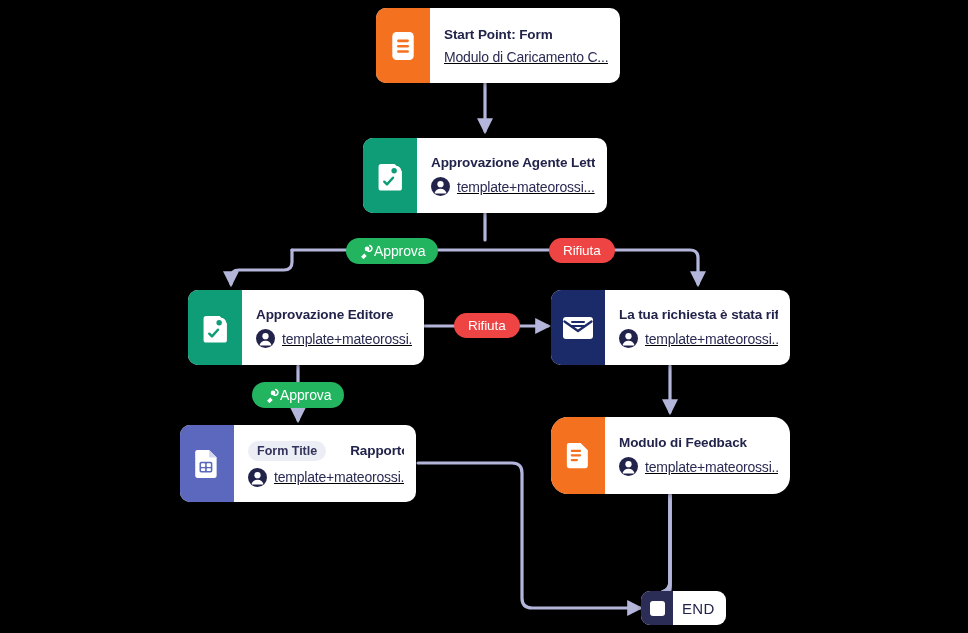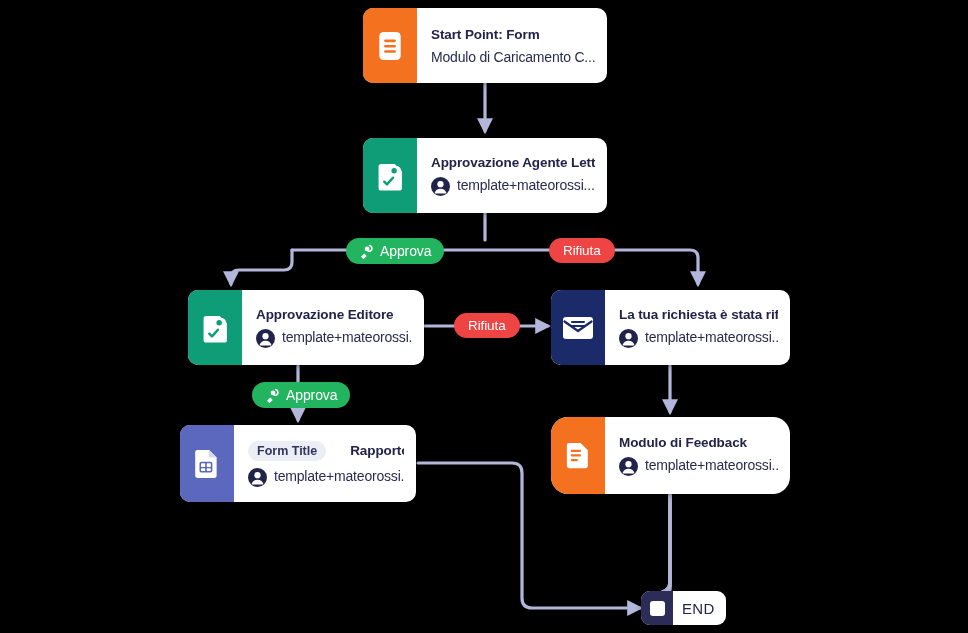--- a/index.html
+++ b/index.html
@@ -61,23 +61,24 @@
     font-size: 13.5px;
     font-weight: bold;
     color: #22234b;
     white-space: nowrap;
     overflow: hidden;
     letter-spacing: -0.1px;
   }
 
   .node-sub {
     display: flex;
-    align-items: flex-start;
+    align-items: center;
     gap: 7px;
     min-width: 0;
+    text-decoration: underline;
   }
 
   .node-sub-text {
     font-size: 14px;
     color: #2a2b52;
     white-space: nowrap;
     overflow: hidden;
     letter-spacing: -0.2px;
   }
 
@@ -104,21 +105,20 @@
   .tile-orange { background: #f3711f; }
   .tile-green  { background: #0f9d78; }
   .tile-navy   { background: #1b2a69; }
   .tile-indigo { background: #5b68bd; }
 
   
   .edge-label {
     position: absolute;
     display: flex;
     align-items: center;
-    gap: 6px;
     border-radius: 13px;
     padding: 5px 13px;
     font-size: 14px;
     color: #ffffff;
     white-space: nowrap;
     letter-spacing: -0.1px;
   }
   .label-approve { background: #22b45f; }
   .label-reject  { background: #ef4444; font-size: 13.5px; padding: 5px 14px; }
 
@@ -185,21 +185,21 @@
 
       <path d="M 670 495 L 670 585 Q 670 593 662 593 L 660 593"></path>
       <path d="M 670 495 L 670 580 Q 670 590 662 592"></path>
       <path d="M 670 495 L 670 585 L 670 590"></path>
       <path d="M 670 496 L 670 586 Q 670 594 662 594 L 658 594" marker-end="url(#arrow)"></path>
 
       <path d="M 418 463 L 512 463 Q 522 463 522 473 L 522 598 Q 522 608 532 608 L 640 608" marker-end="url(#arrow)"></path>
     </g>
   </svg>
 
-  <div class="node" id="node-start-form" style="left:363px; top:8px; width:244px; height:75px;">
+  <div class="node" id="node-start-form" style="left:376px; top:8px; width:244px; height:75px;">
     <div class="node-icon tile-orange">
       <svg width="26" height="30" viewBox="0 0 24 28" aria-hidden="true">
         <rect x="2" y="1" width="20" height="26" rx="4" fill="#ffffff"></rect>
         <rect x="6.5" y="8" width="11" height="2.4" rx="1.2" fill="#f3711f"></rect>
         <rect x="6.5" y="13" width="11" height="2.4" rx="1.2" fill="#f3711f"></rect>
         <rect x="6.5" y="18" width="11" height="2.4" rx="1.2" fill="#f3711f"></rect>
       </svg>
     </div>
     <div class="node-body">
       <div class="node-title">Start Point: Form</div>

